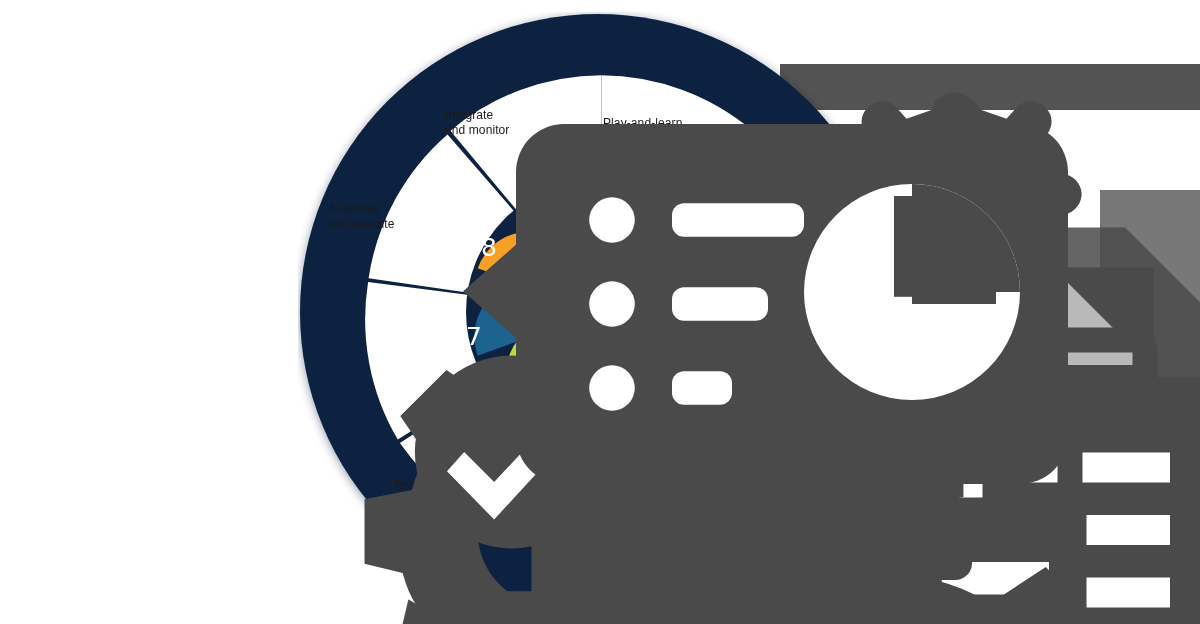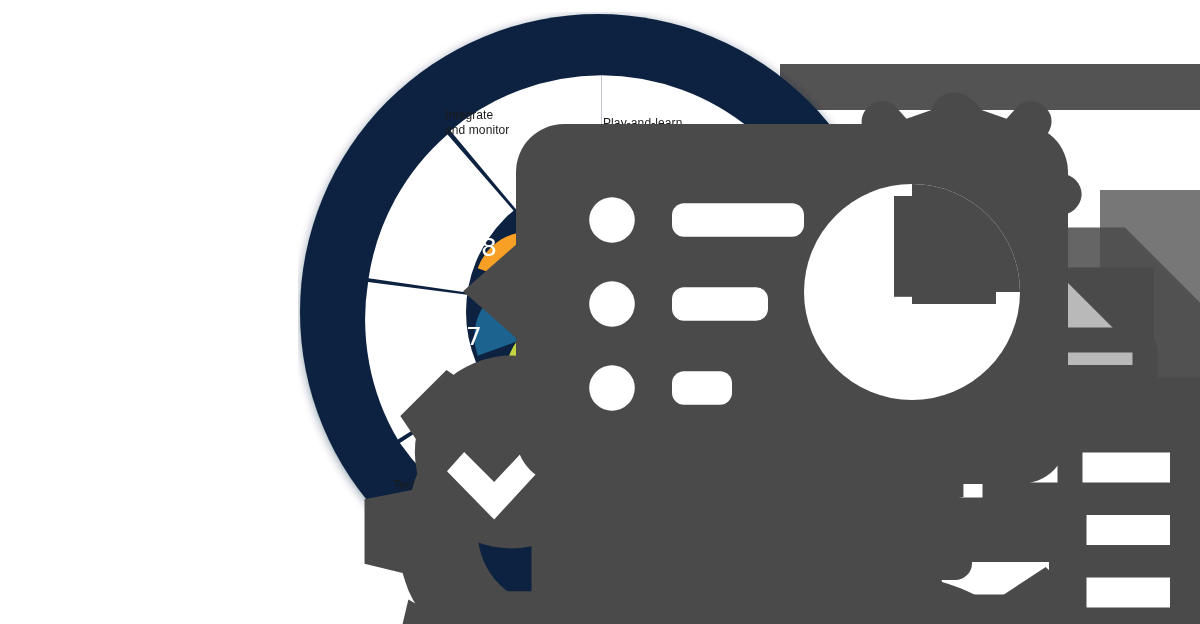--- a/index.html
+++ b/index.html
@@ -145,20 +145,22 @@
     <div class="seg-label" style="left:305px; top:104px; width:150px;">Play-and-learn</div>
     <div class="seg-label" style="left:420px; top:186px; width:140px;">Document
 feature set</div>
     <div class="seg-label" style="left:444px; top:335px; width:130px;">Prepare
 test data</div>
     <div class="seg-label" style="left:378px; top:462px; width:130px;">Test goal
 setting</div>
     <div class="seg-label" style="left:235px; top:522px; width:130px;">Tool setup</div>
     <div class="seg-label" style="left:95px; top:466px; width:130px;">Test and
 report</div>
+    <div class="seg-label" style="left:30px; top:190px; width:140px;">Automate
+and execute</div>
     <div class="seg-label" style="left:147px; top:96px; width:140px;">Integrate
 and monitor</div>
 
     <div class="seg-icon" style="left:356px; top:43px;">
       <svg width="48" height="48" viewBox="0 0 48 48" fill="#4a4a4a">
         <path d="M24 3c-.9 0-1.6.6-1.8 1.4l-2 .7-.9-1c-.7-.6-1.7-.5-2.3.2-.6.7-.5 1.7.2 2.2l.7 1-.8 1.9-1.3.1c-.9.1-1.6.9-1.5 1.8.1.9.8 1.5 1.7 1.5h1.2l.8 1.9-.8 1h14l-.7-1 .8-1.9h1.2c.9 0 1.6-.7 1.7-1.5.1-.9-.6-1.7-1.5-1.8l-1.3-.1-.8-1.9.7-1c.6-.6.7-1.6.1-2.2-.6-.7-1.6-.8-2.3-.2l-.9 1-2-.7C25.6 3.6 24.9 3 24 3zm0 3.4c1.8 0 3.2 1.4 3.2 3.2S25.8 12.8 24 12.8s-3.2-1.4-3.2-3.2S22.2 6.4 24 6.4z"></path>
         <path d="M8 17v18l16 6 16-6V17H8zm4 4h24v11.5l-12 4.5-12-4.5V21z"></path>
         <path d="M18.6 23.4l-4.2 3.6 4.2 3.6 1.5-1.8-2.1-1.8 2.1-1.8-1.5-1.8zM29.4 23.4l-1.5 1.8 2.1 1.8-2.1 1.8 1.5 1.8 4.2-3.6-4.2-3.6zM25.6 22.6l-2.1 0-2.1 8 2.1 0 2.1-8z" fill="#ffffff"></path>
         <path d="M4 38l20 7 20-7v3l-20 7-20-7v-3z"></path>
       </svg>

